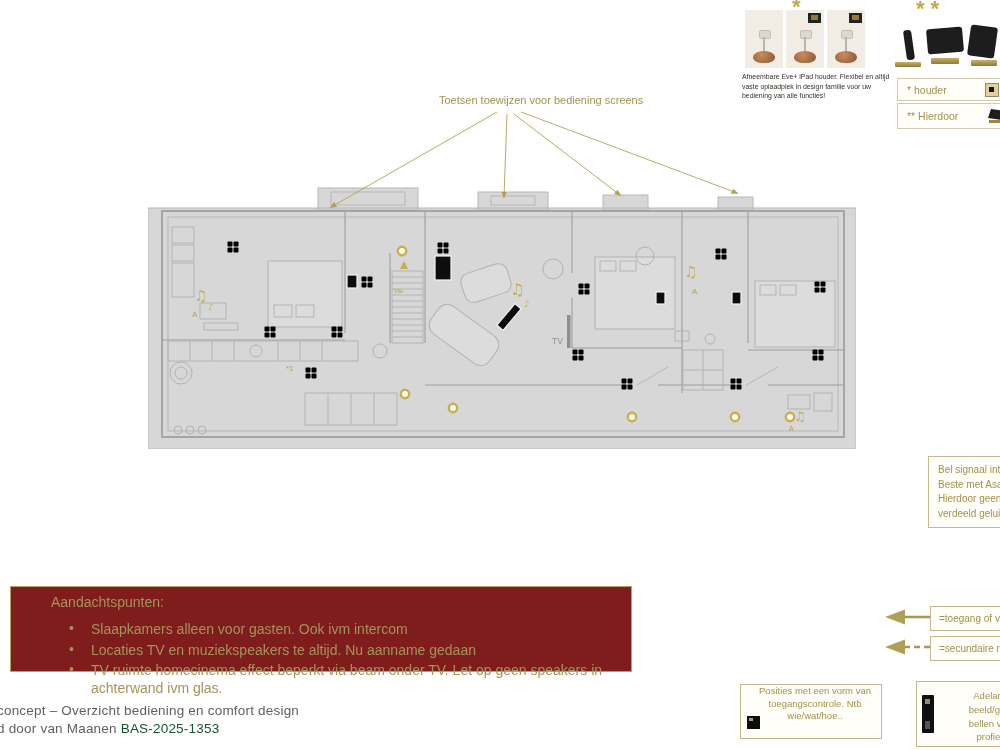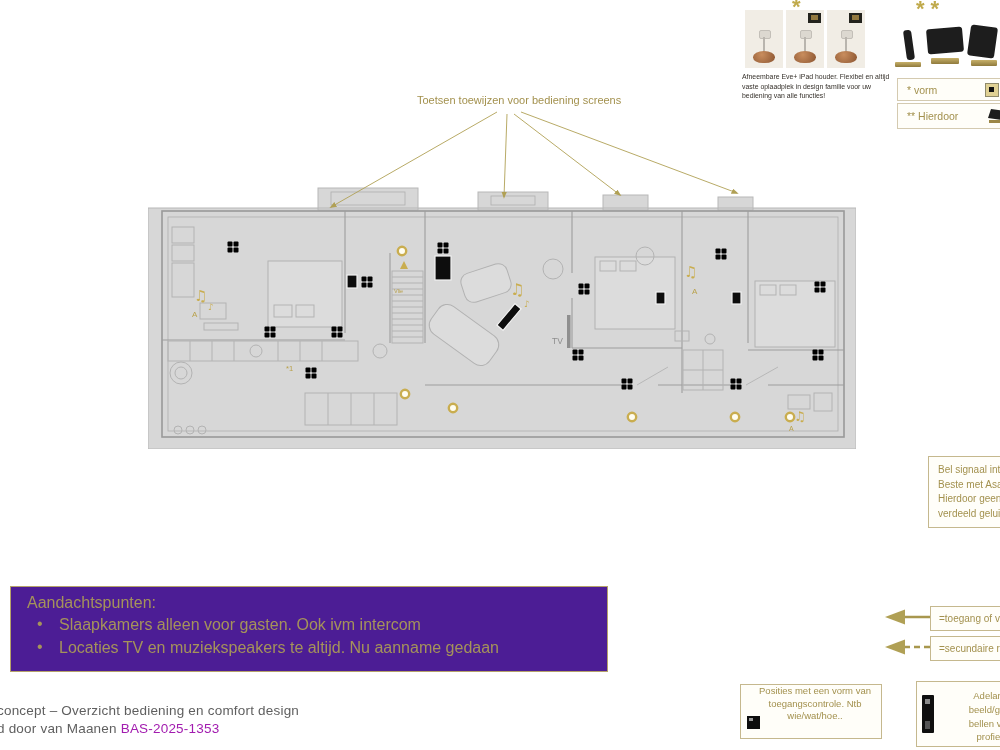--- a/index.html
+++ b/index.html
@@ -32,33 +32,33 @@
   .tag-box{border:1.2px solid #d4cab0;background:#fffef9;display:flex;align-items:center;
     color:#a3914e;font-size:10.5px;}
   .laden-box{left:897px;top:78px;width:103px;height:21px;padding-left:9px;}
   .laden-icon{position:absolute;right:11px;top:4px;width:12px;height:12px;background:#e0d194;
     border:1px solid #8f8a6a;}
   .laden-icon i{position:absolute;left:3px;top:3px;width:5px;height:5px;background:#111;display:block;}
   .los-box{left:897px;top:103px;width:110px;height:24px;padding-left:9px;}
   .los-icon{position:absolute;right:8px;top:4px;}
 
   
-  .plan-caption{left:417px;top:94px;font-size:11px;color:#a3914e;}
+  .plan-caption{left:439px;top:94px;font-size:11px;color:#a3914e;}
 
   
   .notes-box{left:10px;top:586px;width:596px;height:84px;border:1.4px solid #b5a26a;
-    background:#4c1d95;color:#a5935a;font-size:16px;}
+    background:#7f1d1d;color:#a5935a;font-size:14px;padding-left:24px;}
   .notes-box .ttl{padding:7px 0 1px 16px;}
-  .notes-box ul{margin:2px;padding:0;list-style:none;}
+  .notes-box ul{margin:10px;padding:0;list-style:none;}
   .notes-box li{position:relative;padding:0 6px 3px 46px;line-height:1.25;}
   .notes-box li::before{content:"\2022";position:absolute;left:24px;top:-1px;}
 
   
   .footer{left:-3px;top:702px;color:#5f5f5f;font-size:13.5px;line-height:1.35;letter-spacing:.2px;}
-  .footer .ref{color:#a21caf;}
+  .footer .ref{color:#14532d;}
 
   
   .gold-box{border:1.2px solid #c5b88e;background:#fffef9;color:#a3914e;}
   .bel-box{left:928px;top:456px;width:160px;padding:6px 9px;font-size:10px;line-height:1.45;white-space:nowrap;}
   .route-box{width:160px;height:23px;display:flex;align-items:center;padding-left:8px;
     font-size:10px;white-space:nowrap;}
   .route-box.r1{left:930px;top:606px;}
   .route-box.r2{left:930px;top:636px;}
   .pos-box{left:740px;top:684px;width:142px;height:55px;font-size:9.5px;text-align:center;
     display:flex;align-items:center;justify-content:center;line-height:1.35;padding:2px 6px 17px 14px;box-sizing:border-box;}
@@ -276,21 +276,21 @@
   </div>
   <div class="stand" style="left:74px;top:4px;">
     <span class="scr" style="left:2px;top:0px;width:27px;height:31px;transform:rotate(8deg);"></span>
     <span class="base" style="left:4px;top:34px;width:26px;height:6px;"></span>
   </div>
 </div>
 
 <div class="abs caption">Afneembare Eve+ iPad houder. Flexibel en altijd vaste oplaadplek in design familie voor uw bediening van alle functies!</div>
 
 <div class="abs tag-box laden-box">
-  <span>* vorm</span>
+  <span>* houder</span>
   <span class="laden-icon">
       <i></i>
     </span>
 </div>
 <div class="abs tag-box los-box">
   <span>** Hierdoor</span>
   <span class="los-icon">
     <svg width="22" height="17" viewBox="0 0 22 17">
       <polygon points="4,1 18,3 15,12 1,10" fill="#1d1d1d"></polygon>
       <rect x="2" y="12" width="18" height="3" fill="#9c8747"></rect>
@@ -298,20 +298,21 @@
   </span>
 </div>
 
 <div class="abs plan-caption">Toetsen toewijzen voor bediening screens</div>
 
 <div class="abs notes-box">
   <div class="ttl">Aandachtspunten:</div>
   <ul>
     <li>Slaapkamers alleen voor gasten. Ook ivm intercom</li>
     <li>Locaties TV en muziekspeakers te altijd. Nu aanname gedaan</li>
+    <li>TV ruimte homecinema effect beperkt via beam onder TV. Let op geen speakers in achterwand ivm glas.</li>
   </ul>
 </div>
 
 <div class="abs footer">
   <div>concept – Overzicht bediening en comfort design</div>
   <div>
     <span>d door van Maanen</span>
     <span class="ref">BAS-2025-1353</span>
   </div>
 </div>

